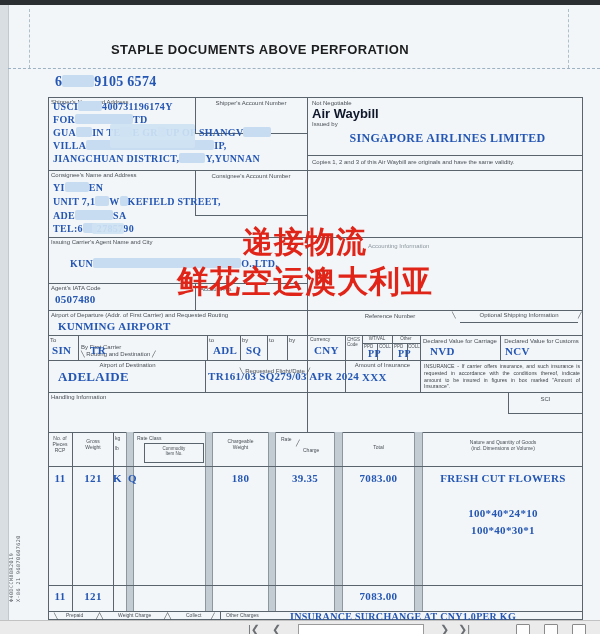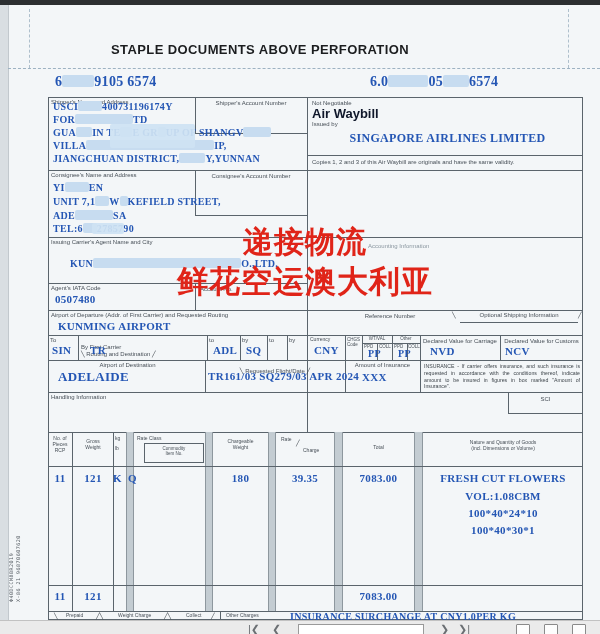--- a/index.html
+++ b/index.html
@@ -44,23 +44,20 @@
   <div class="l topbar" style="left:0;top:0;width:600px;height:5px"></div>
   <div class="l paper" style="left:8px;top:5px;width:592px;height:615px"></div>
   <div class="dashv" style="left:29px;top:9px;height:59px"></div>
   <div class="dashv" style="left:568px;top:9px;height:59px"></div>
 
   <div class="l heading ctr" style="left:0;top:42px;width:520px">STAPLE DOCUMENTS ABOVE PERFORATION</div>
   <div class="dashh" style="left:8px;top:68px;width:592px"></div>
 
   <div class="l bl s14" style="left:55px;top:74px">
     <span>6</span><i class="patch" style="width:32px;height:12px"></i><span>9105 6574</span>
-  </div>
-  <div class="l bl s14" style="left:370px;top:74px">
-    <span>6.0</span><i class="patch" style="width:40px;height:12px"></i><span>05</span><i class="patch" style="width:26px;height:12px"></i><span>6574</span>
   </div>
 
   <div class="l" style="left:48px;top:97px;width:535px;height:523px;border:1px solid var(--line);box-sizing:border-box"></div>
   <div class="vl" style="left:307px;top:97px;height:335px"></div>
   <div class="vl" style="left:195px;top:97px;height:36px"></div>
   <div class="hl" style="left:195px;top:133px;width:112px"></div>
   <div class="hl" style="left:307px;top:155px;width:276px"></div>
   <div class="hl" style="left:48px;top:170px;width:535px"></div>
   <div class="vl" style="left:195px;top:170px;height:45px"></div>
   <div class="hl" style="left:195px;top:215px;width:112px"></div>
@@ -225,21 +222,20 @@
 (incl. Dimensions or Volume)</div>
 
   <div class="l bl s11 ctr" style="left:48px;top:472px;width:24px">11</div>
   <div class="l bl s11 ctr" style="left:74px;top:472px;width:38px">121</div>
   <div class="l bl s11" style="left:113px;top:472px;z-index:3">K</div>
   <div class="l bl s11" style="left:128px;top:472px;z-index:3">Q</div>
   <div class="l bl s11 ctr" style="left:213px;top:472px;width:55px">180</div>
   <div class="l bl s11 ctr" style="left:276px;top:472px;width:58px">39.35</div>
   <div class="l bl s11 ctr" style="left:343px;top:472px;width:71px">7083.00</div>
   <div class="l bl s11 ctr" style="left:423px;top:472px;width:160px">FRESH CUT FLOWERS</div>
-  <div class="l bl s11 ctr" style="left:423px;top:490px;width:160px">VOL:1.08CBM</div>
   <div class="l bl s11 ctr" style="left:423px;top:507px;width:160px">100*40*24*10</div>
   <div class="l bl s11 ctr" style="left:423px;top:524px;width:160px">100*40*30*1</div>
 
   <div class="l bl s11 ctr" style="left:48px;top:590px;width:24px">11</div>
   <div class="l bl s11 ctr" style="left:74px;top:590px;width:38px">121</div>
   <div class="l bl s11 ctr" style="left:343px;top:590px;width:71px">7083.00</div>
 
   <span class="l chev" style="left:54px;top:612px">╲</span>
   <div class="l lab lab5" style="left:66px;top:613px">Prepaid</div>
   <span class="l chev" style="left:96px;top:612px">╱╲</span>

